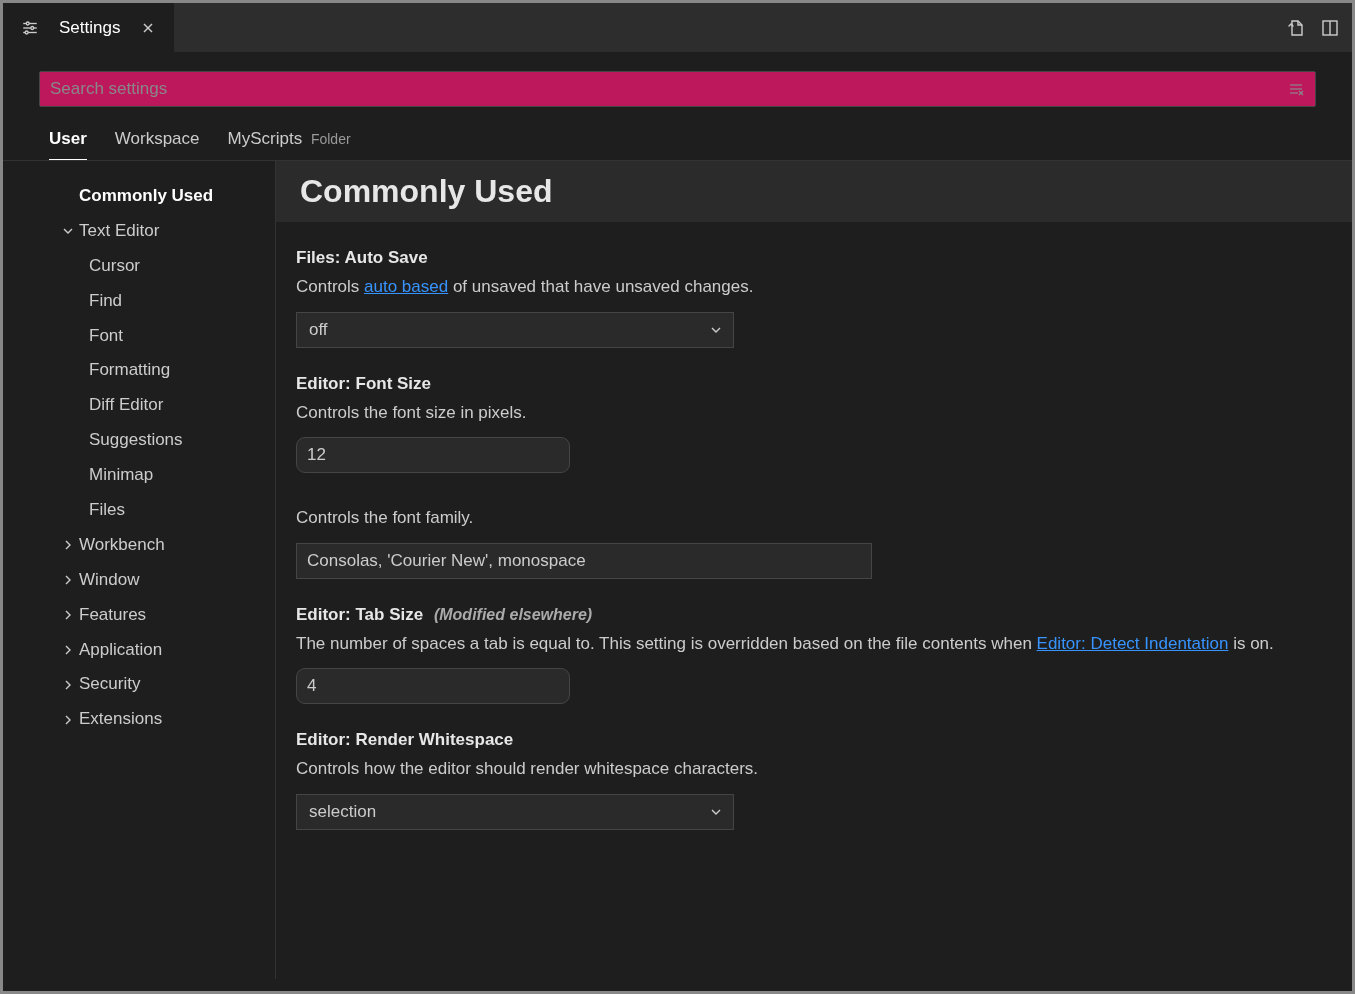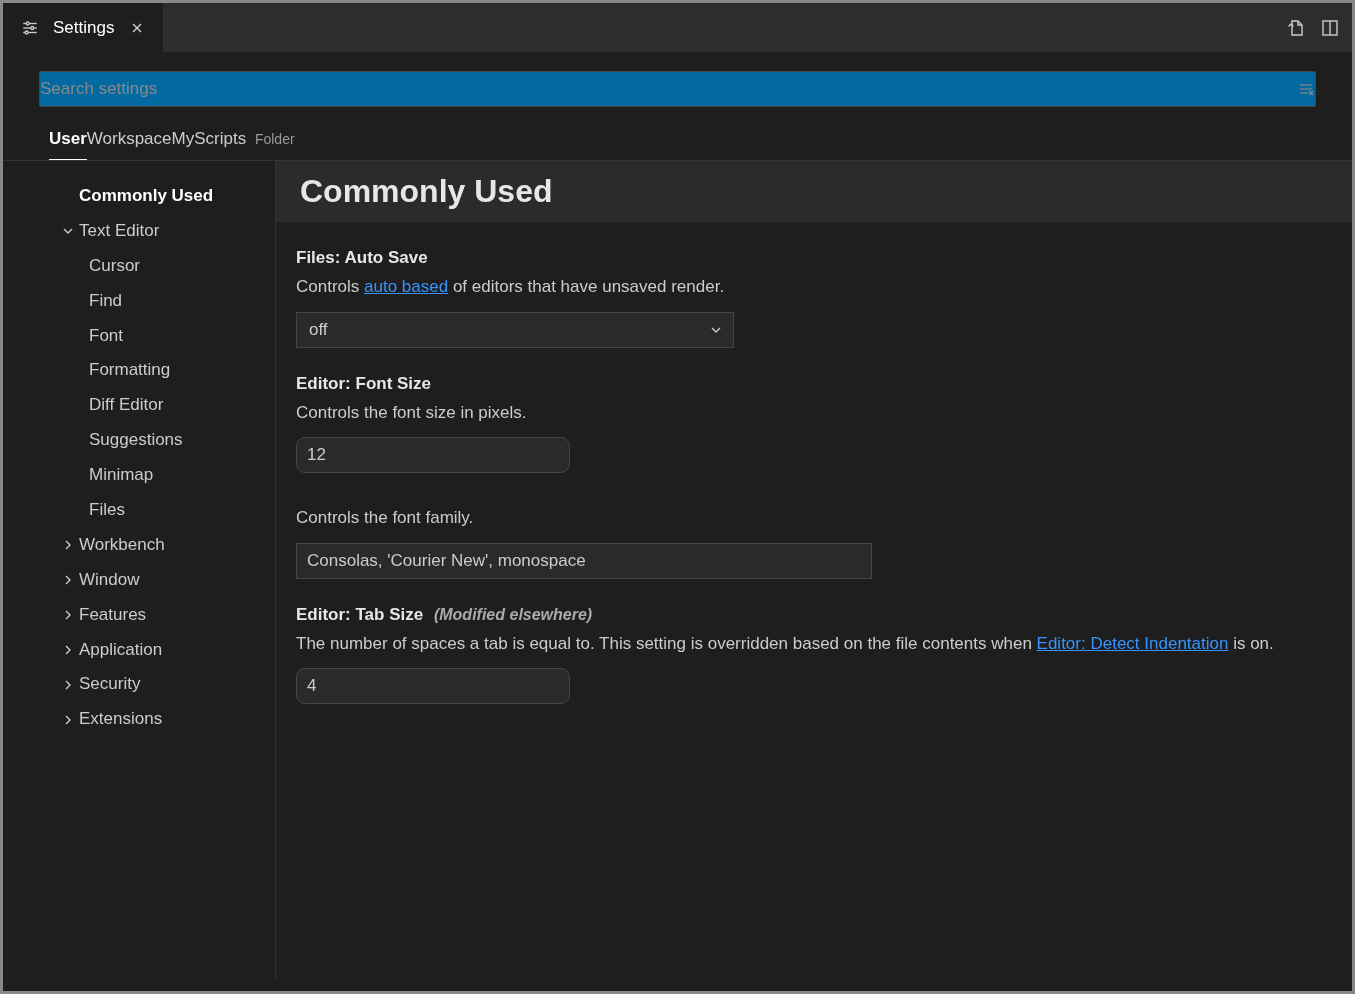--- a/index.html
+++ b/index.html
@@ -15,21 +15,21 @@
   .tab-bar {
     height: 50px;
     background: #2d2d2d;
     display: flex;
     align-items: stretch;
     border-bottom: 1px solid #1e1e1e;
   }
   .tab {
     display: flex;
     align-items: center;
-    gap: 14px;
+    gap: 20px;
     padding: 0 18px;
     background: #1e1e1e;
     color: #ffffff;
     font-size: 17px;
     min-width: 160px;
     position: relative;
   }
   .tab .close {
     margin-left: auto;
     width: 16px; height: 16px;
@@ -41,40 +41,41 @@
     align-items: center;
     gap: 14px;
     padding-right: 12px;
     color: #cccccc;
   }
   .tab-actions svg { width: 20px; height: 20px; }
   .search-row {
     padding: 18px 36px 0 36px;
   }
   .search-box {
-    background: #0369a1;
+    background: #be185d;
     border: 1px solid #454545;
     border-radius: 2px;
     height: 36px;
     display: flex;
     align-items: center;
-    padding: 0 0;
+    padding: 0 10px;
   }
   .search-box input {
     flex: 1;
     background: transparent;
     border: none;
     color: #cccccc;
     font-size: 17px;
     outline: none;
   }
   .search-box input::placeholder { color: #888; }
   .scope-tabs {
     display: flex;
     align-items: baseline;
+    gap: 28px;
     padding: 22px 36px 0 46px;
     border-bottom: 1px solid #333;
   }
   .scope-tab {
     font-size: 17px;
     color: #cccccc;
     padding-bottom: 10px;
     cursor: pointer;
   }
   .scope-tab.active {
@@ -320,21 +321,21 @@
       <span>Extensions</span>
     </div>
   </div>
 
   <div class="content">
     <h1 class="section-header">Commonly Used</h1>
 
     <div class="setting">
       <div class="setting-title">Files: Auto Save</div>
       <div class="setting-desc">
-        <span>Controls </span><a href="#">auto based</a><span> of editors that have unsaved render.</span>
+        <span>Controls </span><a href="#">auto based</a><span> of unsaved that have unsaved changes.</span>
       </div>
       <div class="control-row">
         <div class="select">
           <span>off</span>
           <span class="chev-down">
               <svg width="14" height="14" viewBox="0 0 14 14" fill="none" stroke="#ccc" stroke-width="1.4">
                 <polyline points="3,5 7,9 11,5"></polyline>
               </svg>
             </span>
         </div>
@@ -362,15 +363,29 @@
         <span class="modified">(Modified elsewhere)</span>
       </div>
       <div class="setting-desc">
         <span>The number of spaces a tab is equal to. This setting is overridden based on the file contents when </span><a href="#">Editor: Detect Indentation</a><span> is on.</span>
       </div>
       <div class="control-row">
         <input class="text-input narrow" type="text" value="4" style="">
       </div>
     </div>
 
+    <div class="setting">
+      <div class="setting-title">Editor: Render Whitespace</div>
+      <div class="setting-desc">Controls how the editor should render whitespace characters.</div>
+      <div class="control-row">
+        <div class="select">
+          <span>selection</span>
+          <span class="chev-down">
+              <svg width="14" height="14" viewBox="0 0 14 14" fill="none" stroke="#ccc" stroke-width="1.4">
+                <polyline points="3,5 7,9 11,5"></polyline>
+              </svg>
+            </span>
+        </div>
+      </div>
+    </div>
 
   </div>
 </div>
 
 </body></html>

